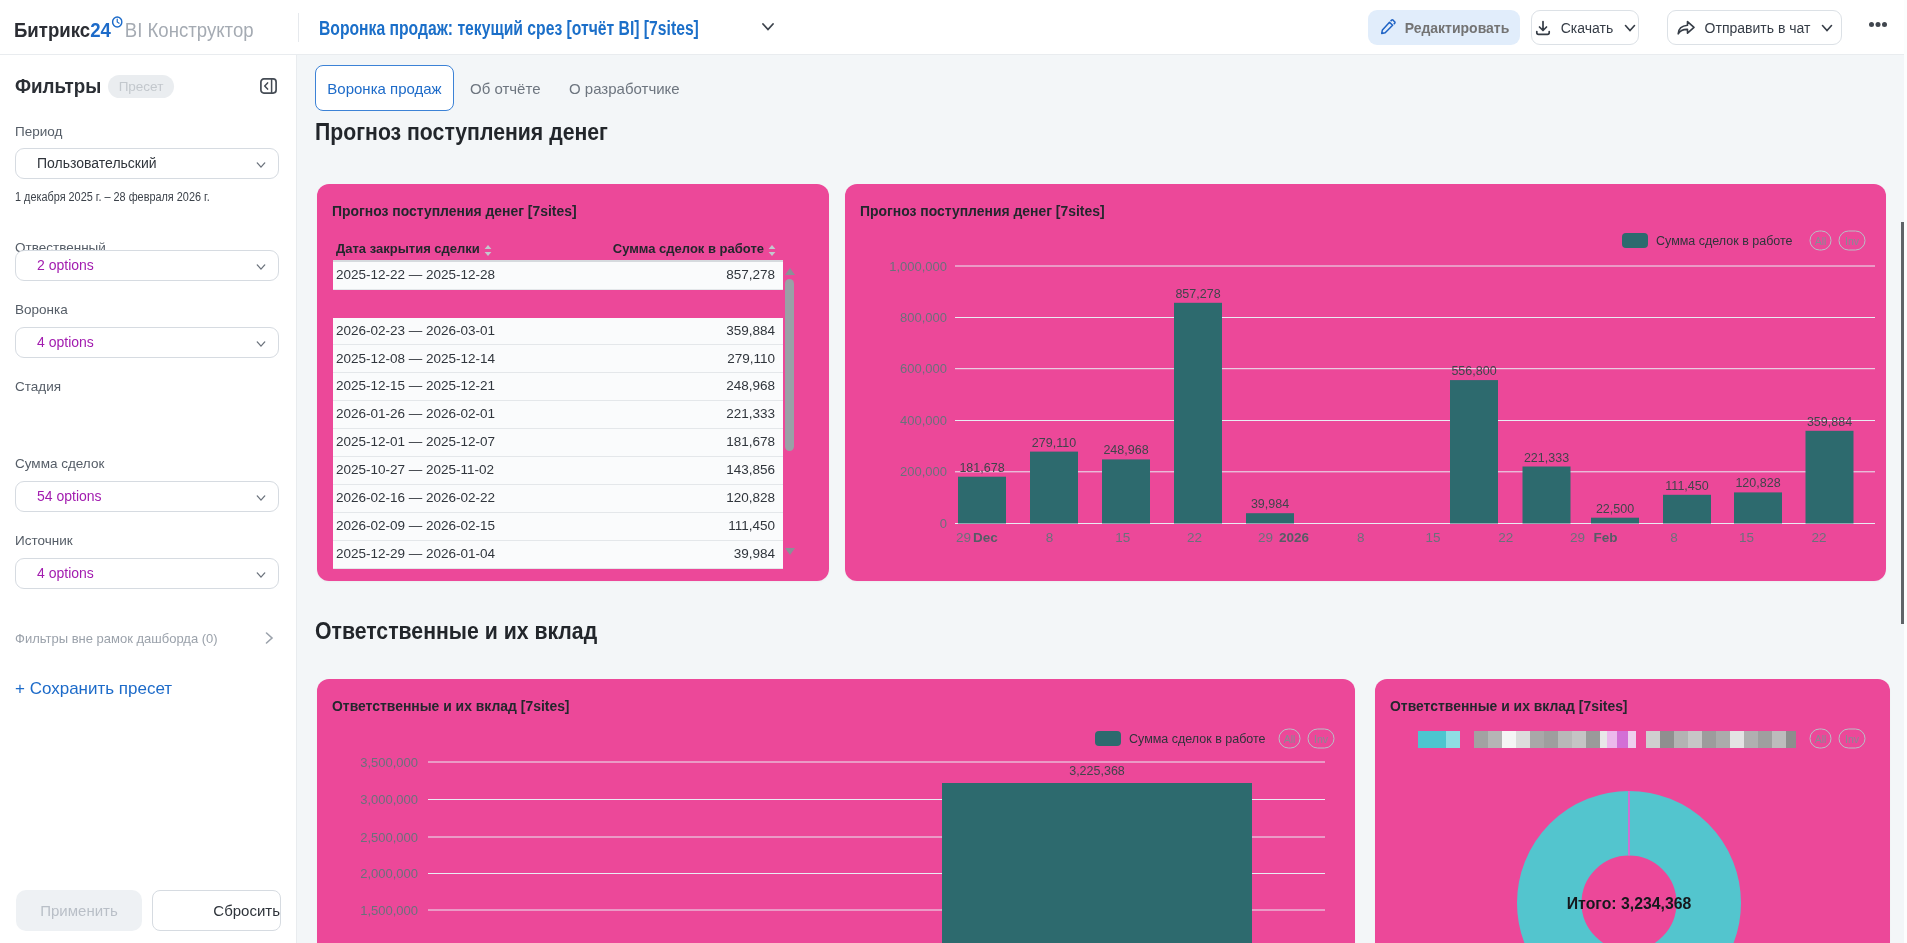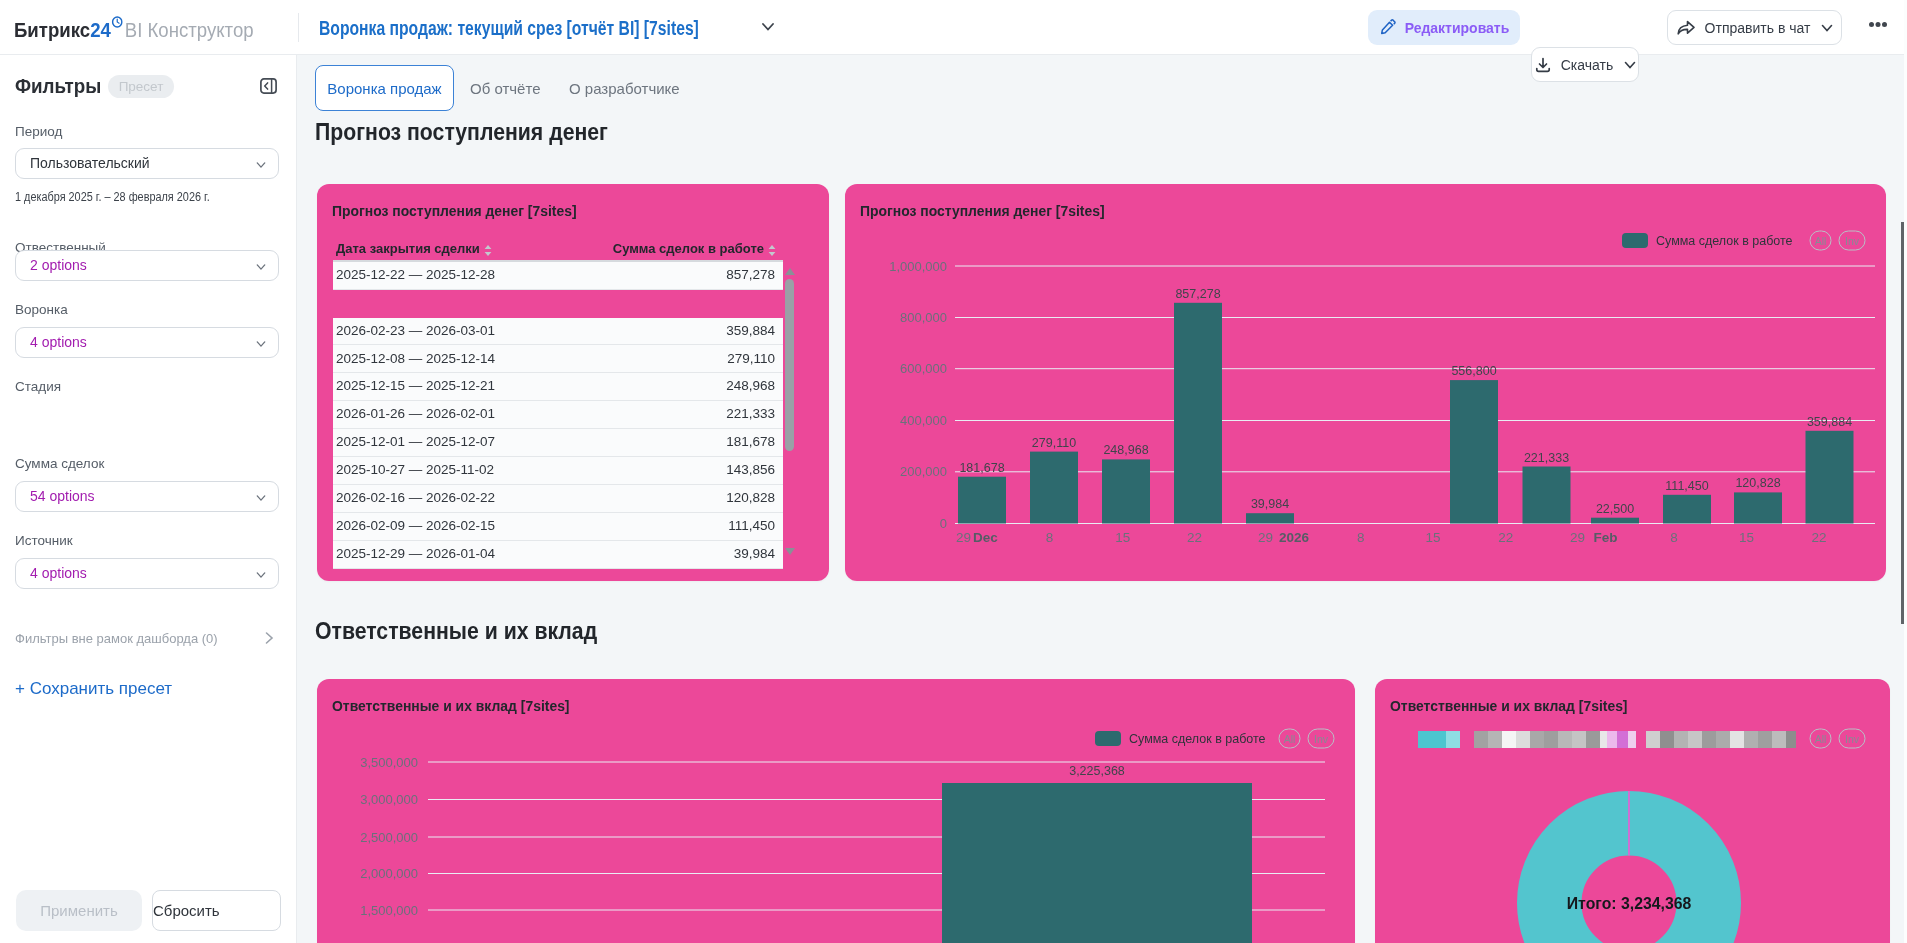--- a/index.html
+++ b/index.html
@@ -10,38 +10,38 @@
   .abs { position:absolute; }
 
   
   .header { position:absolute; left:0; top:0; width:1907px; height:55px; background:#fff; border-bottom:1px solid #e9ecef; z-index:5; }
   .logo { position:absolute; left:14px; top:16px; font-size:20px; color:#2b2d33; font-weight:700; transform:scaleX(0.93); transform-origin:0 50%; white-space:nowrap; }
   .logo .b24 { color:#1d6bc9; }
   .logo .gray { color:#a5abb3; font-weight:400; }
   .hsep { position:absolute; left:298px; top:13px; width:1px; height:29px; background:#e6e9ed; }
   .rtitle { position:absolute; left:319px; top:17px; font-size:20px; font-weight:600; color:#1b6fc9; transform:scaleX(0.785); transform-origin:0 50%; white-space:nowrap; }
   .btn { position:absolute; top:10px; height:35px; border-radius:9px; font-size:14px; display:flex; align-items:center; justify-content:center; }
-  .btn-edit { left:1368px; width:152px; background:#e1edfb; color:#8b5cf6; font-weight:600; }
+  .btn-edit { left:1368px; width:152px; background:#e1edfb; color:#737373; font-weight:600; }
   .btn-light { background:#fff; border:1px solid #dce1e6; color:#353c46; font-weight:500; }
-  .btn-dl { left:1531px; width:108px;margin-top:37px; }
+  .btn-dl { left:1531px; width:108px; }
   .btn-send { left:1667px; width:175px; }
 
   
   .sidebar { position:absolute; left:0; top:55px; width:297px; height:888px; background:#fff; border-right:1px solid #e9ecef; z-index:4; }
   .f-title { position:absolute; left:15px; top:20px; font-size:20px; font-weight:700; color:#2b2f35; transform:scaleX(0.94); transform-origin:0 50%; }
   .badge { position:absolute; left:108px; top:20px; width:66px; height:23px; background:#eaedf0; border-radius:12px; color:#c3c8cd; font-size:13.5px; text-align:center; line-height:23px; }
   .flabel { position:absolute; left:15px; font-size:13.5px; color:#555d67; }
-  .fsel { position:absolute; left:15px; width:264px; height:31px; border:1px solid #d6dbe1; border-radius:9px; background:#fff; font-size:14px; color:#2f343b; line-height:29px; padding-left:14px; }
+  .fsel { position:absolute; left:15px; width:264px; height:31px; border:1px solid #d6dbe1; border-radius:9px; background:#fff; font-size:14px; color:#2f343b; line-height:29px; padding-left:21px; }
   .fsel.ph { color:#a21caf; }
   .chev { position:absolute; right:12px; top:11px; width:10px; height:10px; }
   .fdate { position:absolute; left:15px; top:135px; font-size:12.5px; color:#3c424a; transform:scaleX(0.87); transform-origin:0 50%; white-space:nowrap; }
   .fout { position:absolute; left:15px; top:576px; font-size:13px; color:#9ba2ab; }
   .fsave { position:absolute; left:15px; top:624px; font-size:17px; color:#1d6bc9; }
   .btn-apply { position:absolute; left:16px; top:835px; width:126px; height:41px; background:#eef1f4; border-radius:10px; color:#b9bfc7; font-size:15px; text-align:center; line-height:41px; }
-  .btn-reset { position:absolute; left:152px; top:835px; width:129px; height:41px; background:#fff; border:1px solid #d6dbe1; border-radius:8px; color:#2f343b; font-size:15px; text-align:left; line-height:39px; }
+  .btn-reset { position:absolute; left:152px; top:835px; width:129px; height:41px; background:#fff; border:1px solid #d6dbe1; border-radius:8px; color:#2f343b; font-size:15px; text-align:right; line-height:39px; }
 
   
   .main { position:absolute; left:298px; top:56px; width:1609px; height:887px; background:#f3f6f8; }
   .tab { position:absolute; top:9px; height:46px; font-size:15px; display:flex; align-items:center; }
   .tab-a { left:17px; width:139px; border:1px solid #3c82d6; border-radius:8px; background:#fff; color:#1d6bc9; justify-content:center; }
   .tab-b { left:172px; color:#6d757f; }
   .tab-c { left:271px; color:#6d757f; }
   .h1 { position:absolute; left:17px; font-size:24px; font-weight:700; color:#22262b; transform:scaleX(0.885); transform-origin:0 50%; white-space:nowrap; }
   .card { position:absolute; background:#ec4899; border-radius:12px; box-shadow:0 1px 2px rgba(40,50,60,0.04); }
   .ctitle { position:absolute; left:15px; top:19px; font-size:14.5px; font-weight:700; color:#23272d; transform:scaleX(0.96); transform-origin:0 50%; white-space:nowrap; }

